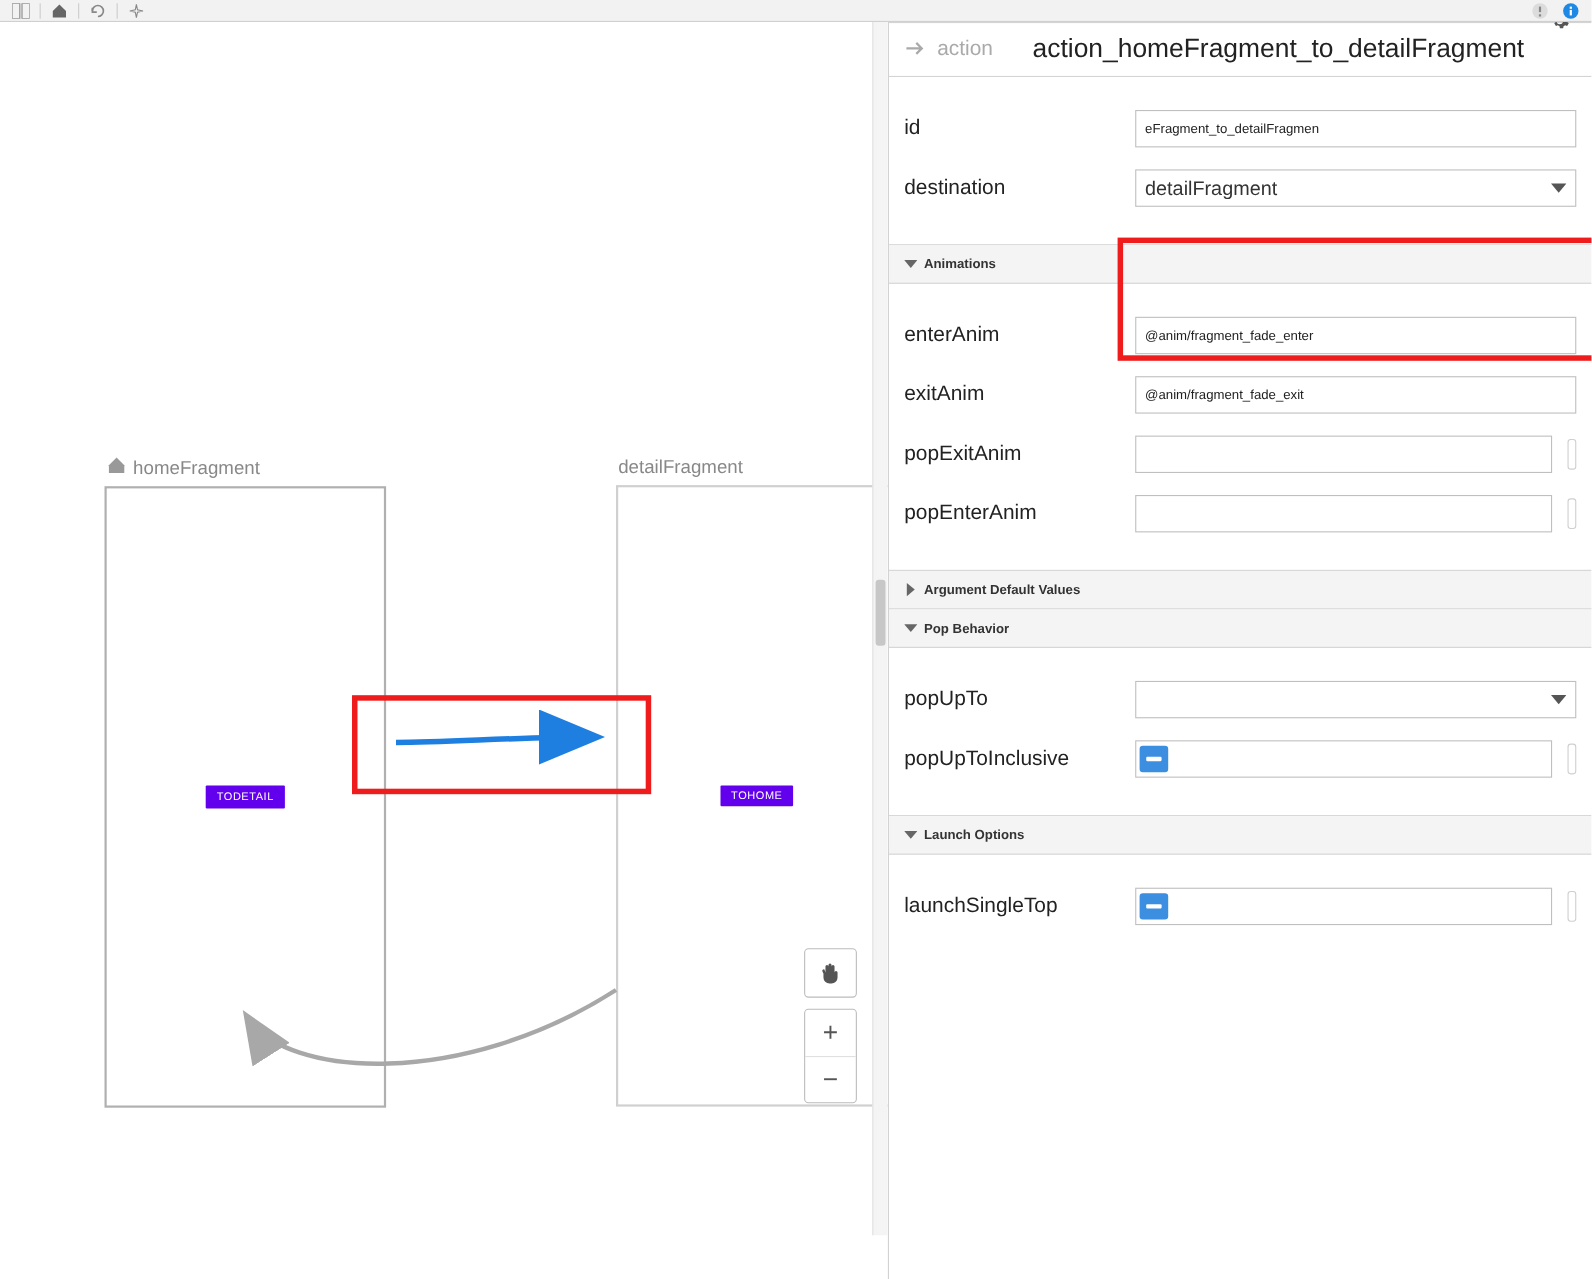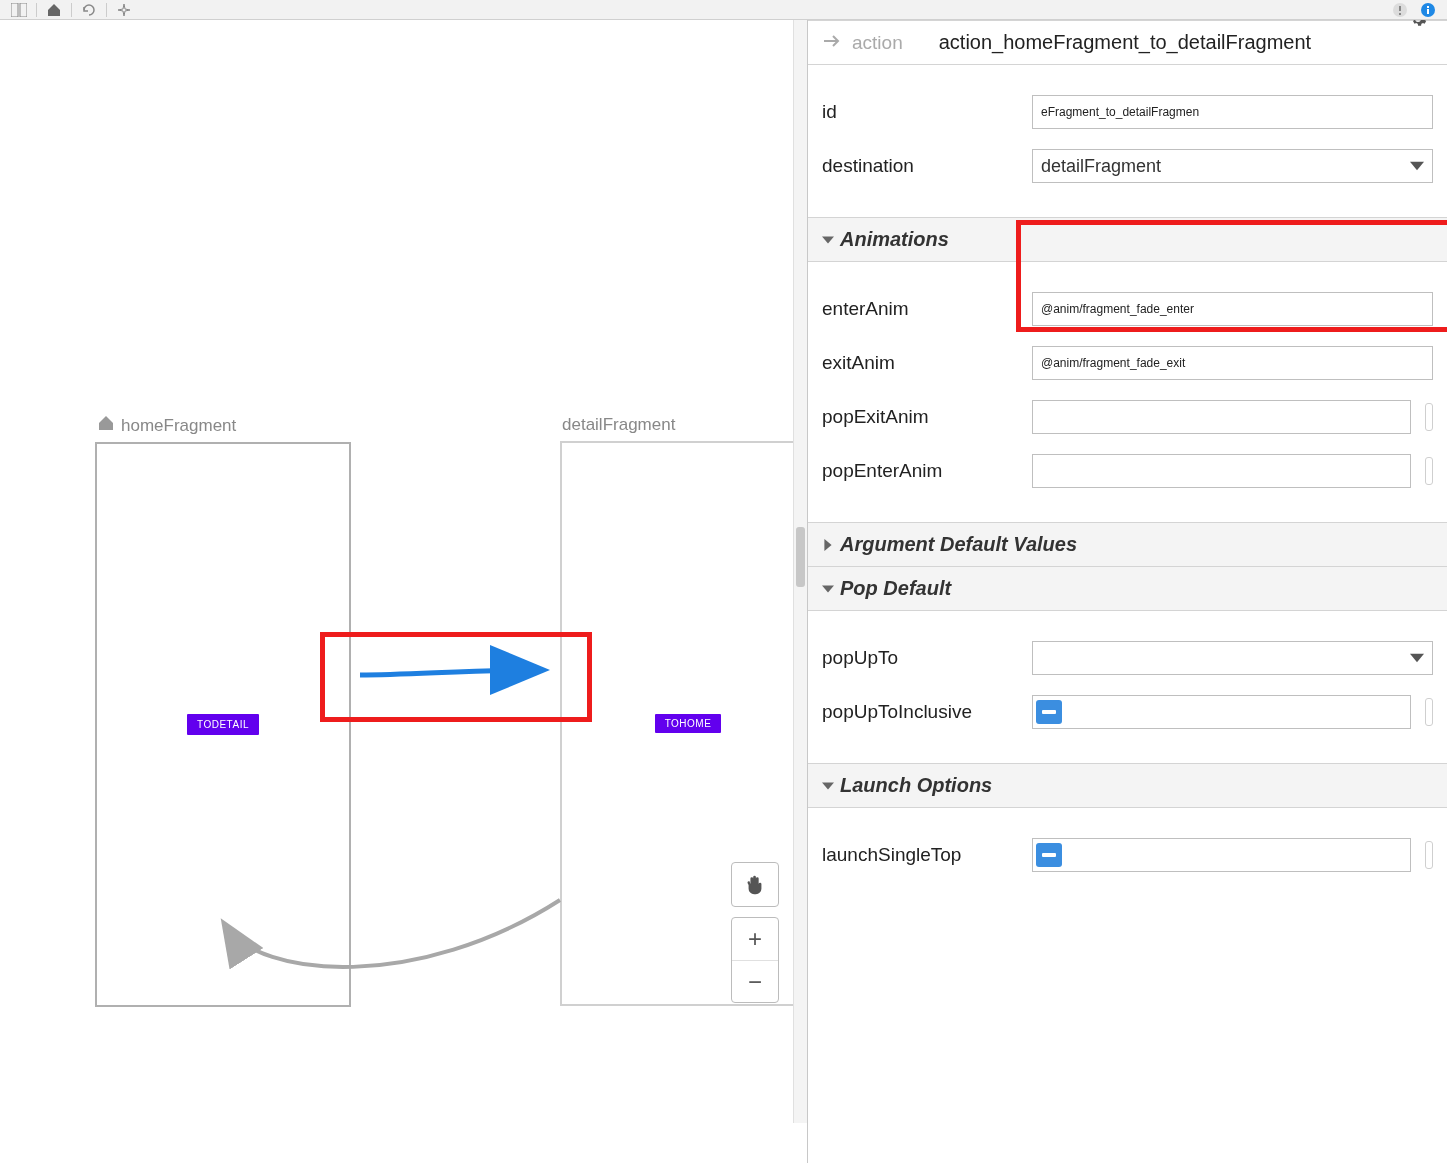--- a/index.html
+++ b/index.html
@@ -35,34 +35,34 @@
 .zoom-group { border: 1px solid #bcbcbc; border-radius: 4px; background: #fff; width: 48px; }
 .zoom-group .zrow { height: 42px; display: flex; align-items: center; justify-content: center; font-size: 24px; color: #555; }
 .zoom-group .zrow + .zrow { border-top: 1px solid #e0e0e0; }
 .panel-title { font-size: 18px; font-weight: 400; color: #333; }
 .gear-btn { width: 22px; height: 22px; display: inline-flex; align-items: center; justify-content: center; color: #555; position: absolute; right: 18px; top: -12px; }
 
 
 .action-row { display: flex; align-items: center; padding: 10px 14px; border-top: 1px solid #d4d4d4; border-bottom: 1px solid #d4d4d4; gap: 10px; }
 .arrow-icon { color: #999; }
 .action-label { color: #aaa; font-size: 19px; }
-.action-name { color: #222; font-size: 20px; margin-left: 26px; }
+.action-name { color: #222; font-size: 24px; margin-left: 26px; }
 
 
 .prop-block { padding: 10px 14px 14px 14px; border-bottom: 1px solid #d4d4d4; }
 .prop-row { display: flex; align-items: center; margin: 20px 0; gap: 10px; }
 .prop-label { width: 200px; font-size: 19px; color: #222; }
 .prop-input { flex: 1; height: 34px; border: 1px solid #bfbfbf; padding: 0 8px; font-size: 12px; background: #fff; color: #222; }
 .prop-select { flex: 1; height: 34px; border: 1px solid #bfbfbf; background: #fff; display: flex; align-items: center; justify-content: space-between; padding: 0 8px; font-size: 18px; }
 .chev { width: 14px; height: 14px; }
 .tri-dot { width: 8px; height: 28px; border: 1px solid #cfcfcf; border-radius: 3px; margin-left: 4px; }
 
 
 .section { border-bottom: 1px solid #d4d4d4; background: #f4f4f4; padding: 10px 14px; display: flex; align-items: center; gap: 6px; }
-.section .stitle { font-weight: 700; font-size: 20px; font-style: italic; }
+.section .stitle { font-weight: 700; font-size: 12px; }
 .section .schev { color: #666; }
 .section.closed .schev { transform: rotate(-90deg); }
 
 
 .indet { width: 26px; height: 24px; background: #3b8ee0; border-radius: 3px; display: inline-flex; align-items: center; justify-content: center; }
 .indet .dash { width: 14px; height: 4px; background: #fff; border-radius: 1px; }
 
 
 .anim-highlight { position: relative; }
 .anim-red { position: absolute; border: 5px solid #ee1c1c; }
@@ -247,21 +247,21 @@
       <svg class="schev" width="12" height="12" viewBox="0 0 10 6">
           <path d="M0 0 L5 6 L10 0 Z" fill="#666"></path>
         </svg>
       <span class="stitle">Argument Default Values</span>
     </div>
 
     <div class="section">
       <svg class="schev" width="12" height="12" viewBox="0 0 10 6">
           <path d="M0 0 L5 6 L10 0 Z" fill="#666"></path>
         </svg>
-      <span class="stitle">Pop Default</span>
+      <span class="stitle">Pop Behavior</span>
     </div>
     <div class="prop-block">
       <div class="prop-row">
         <span class="prop-label">popUpTo</span>
         <div class="prop-select">
           <span></span>
           <svg class="chev" viewBox="0 0 10 6">
               <path d="M0 0 L5 6 L10 0 Z" fill="#555"></path>
             </svg>
         </div>

